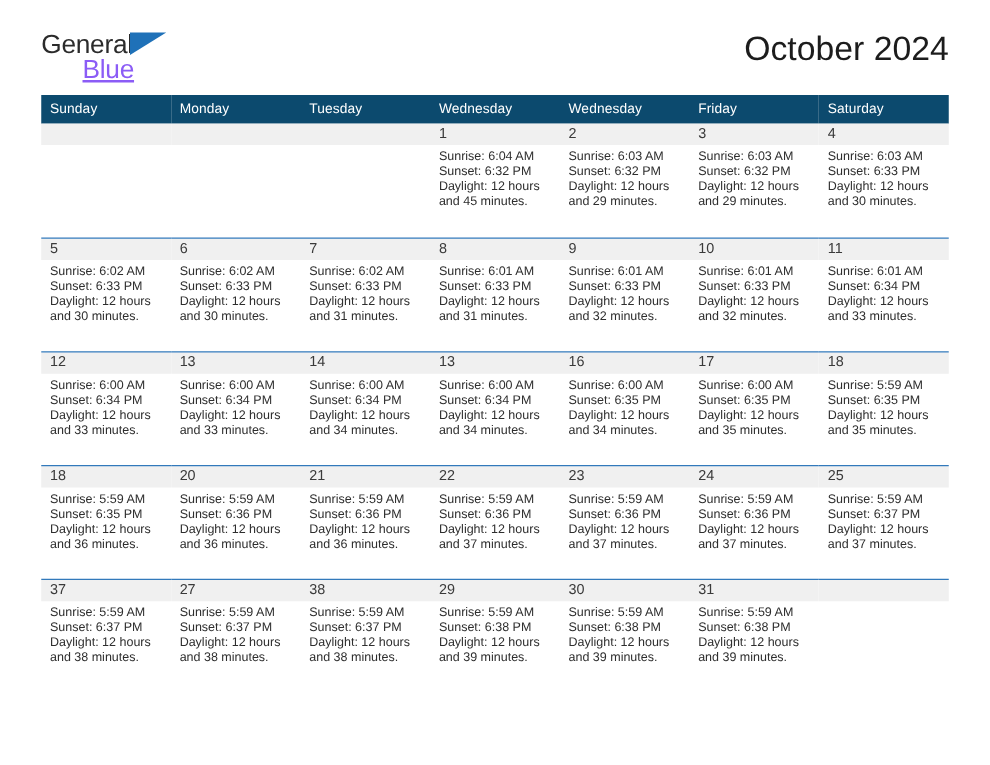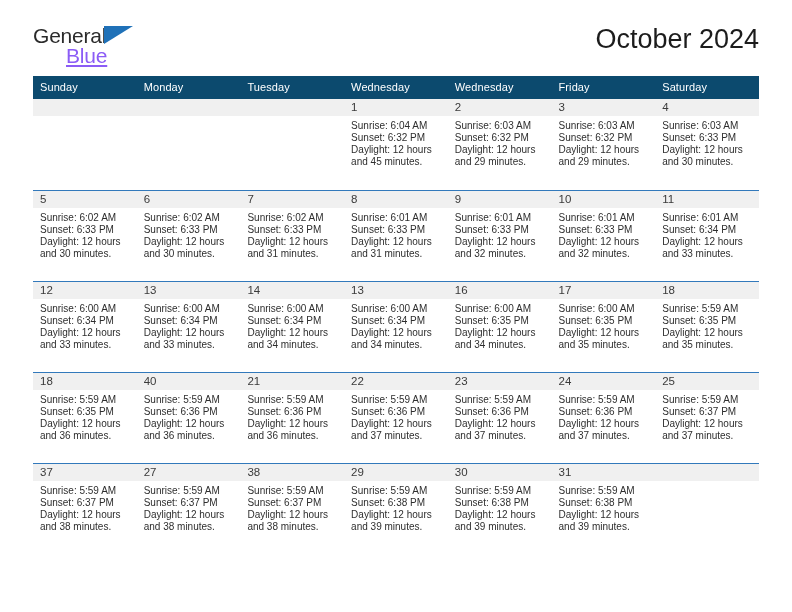--- a/index.html
+++ b/index.html
@@ -337,21 +337,21 @@
           <td>
             <div class="daynum-bar">18</div>
             <div class="cell-body">
               <div>Sunrise: 5:59 AM</div>
               <div>Sunset: 6:35 PM</div>
               <div>Daylight: 12 hours</div>
               <div>and 36 minutes.</div>
             </div>
           </td>
           <td>
-            <div class="daynum-bar">40</div>
+            <div class="daynum-bar">20</div>
             <div class="cell-body">
               <div>Sunrise: 5:59 AM</div>
               <div>Sunset: 6:36 PM</div>
               <div>Daylight: 12 hours</div>
               <div>and 36 minutes.</div>
             </div>
           </td>
           <td>
             <div class="daynum-bar">21</div>
             <div class="cell-body">

